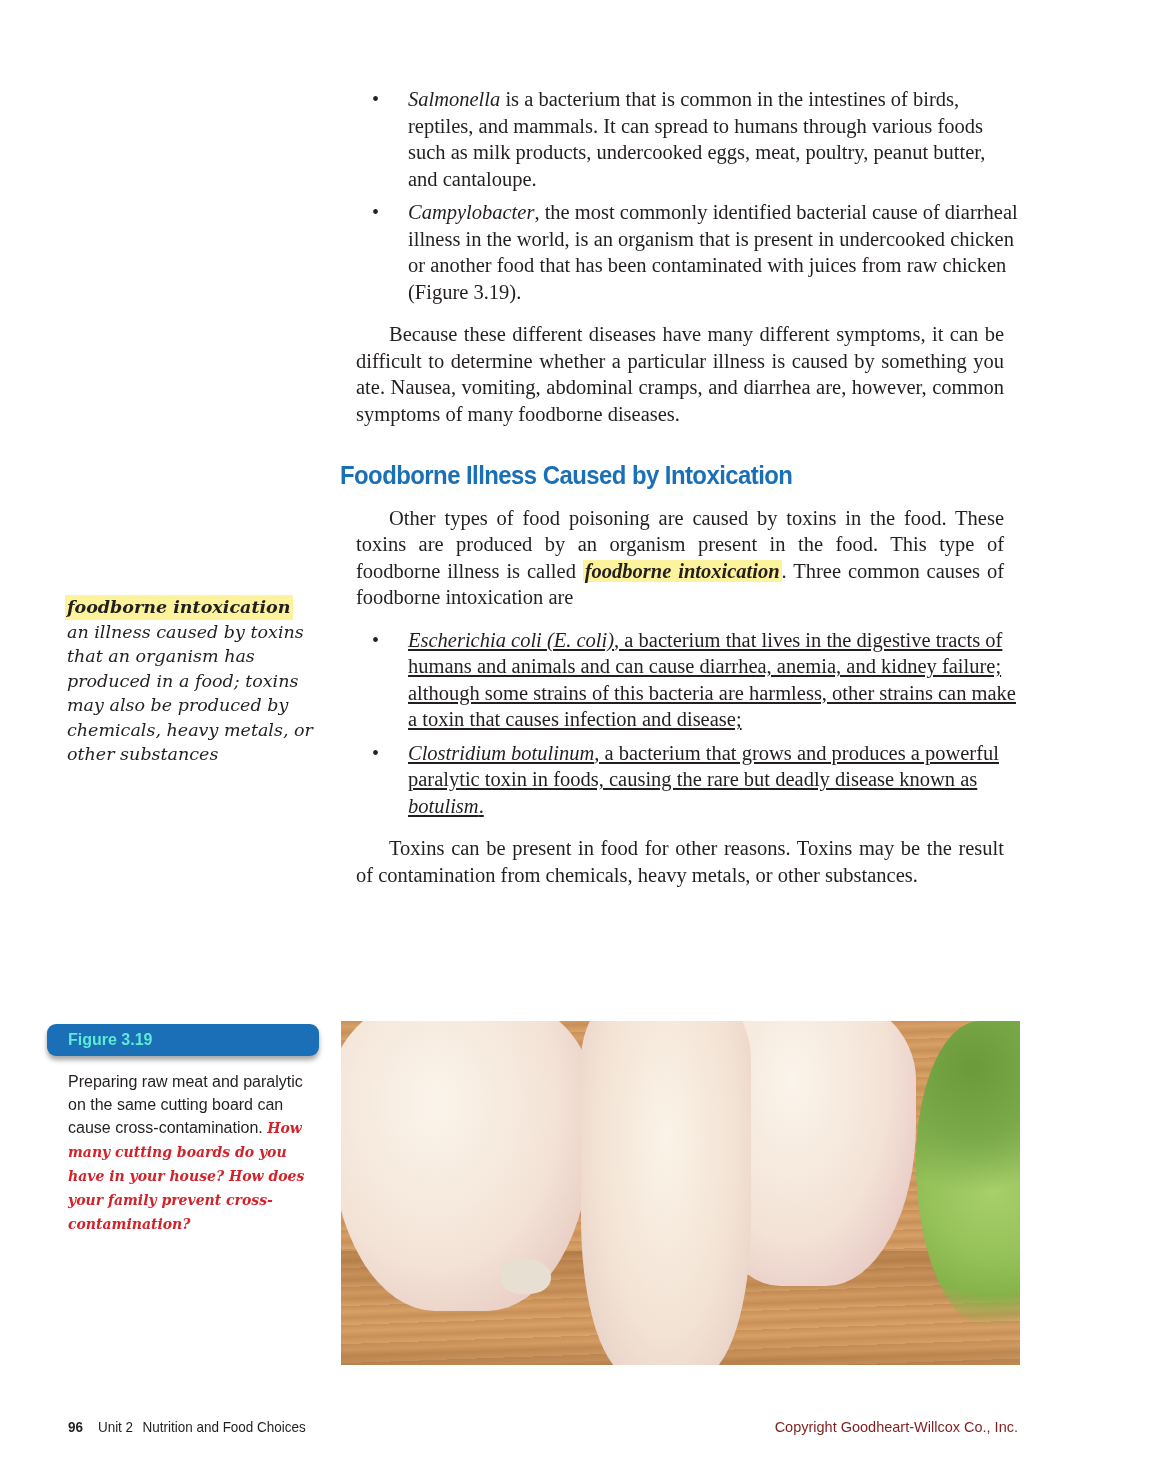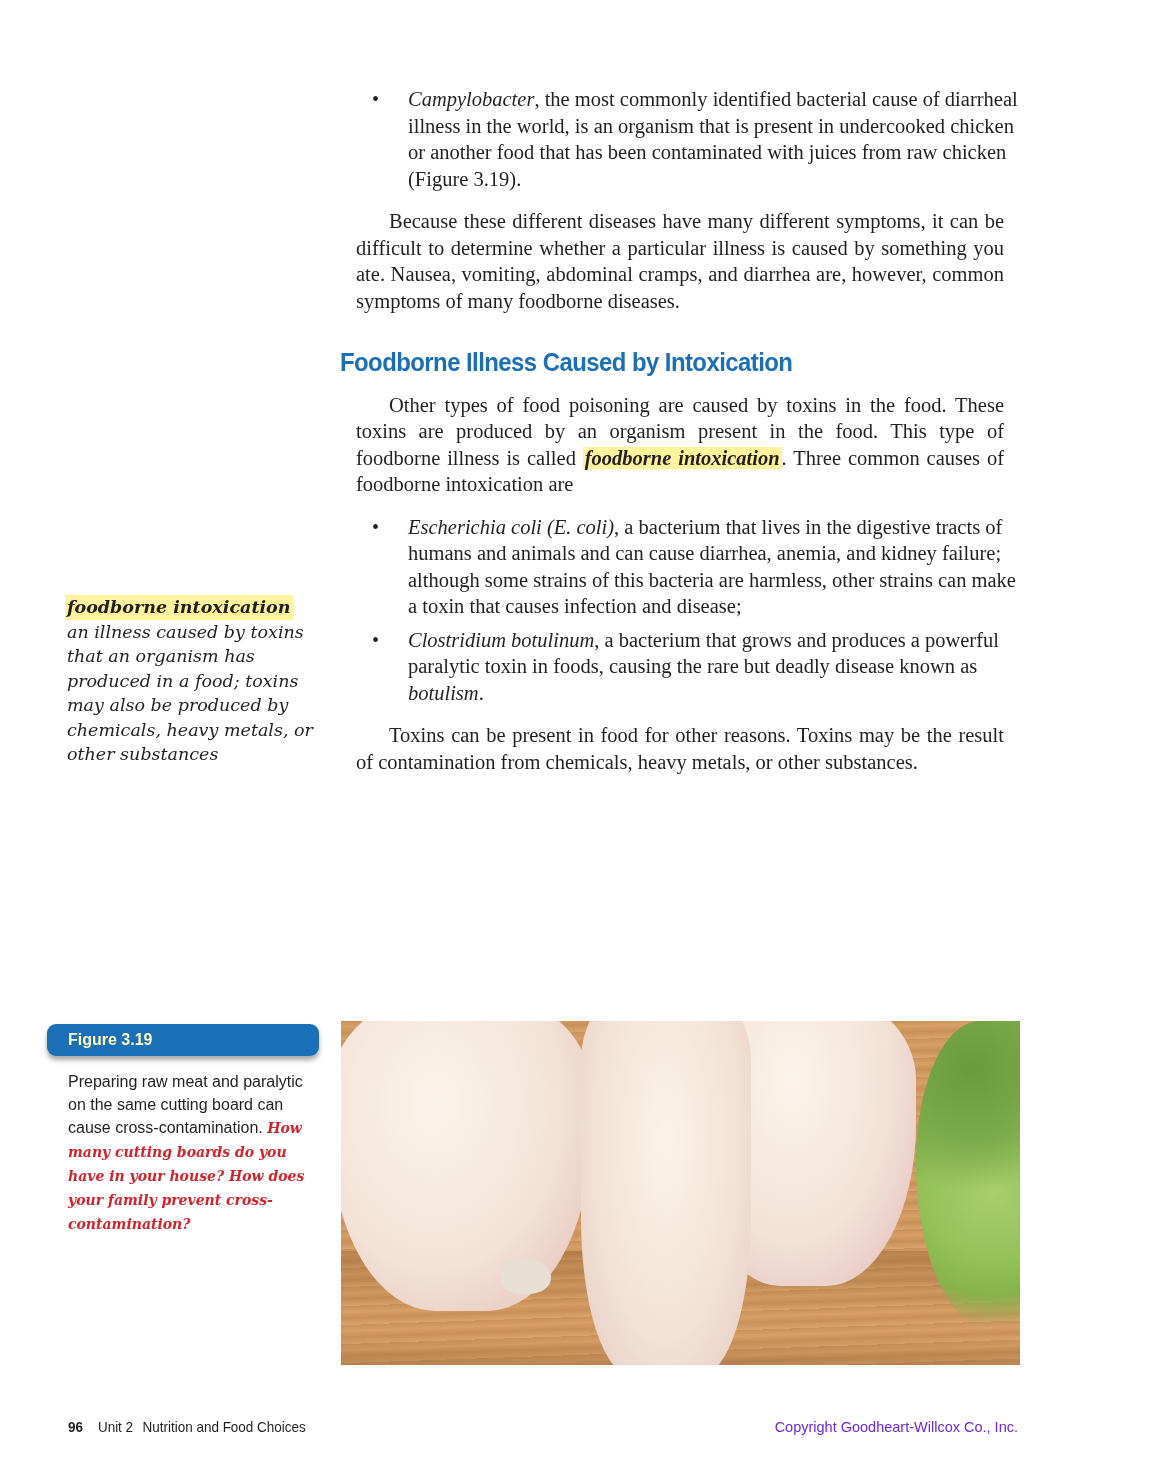--- a/index.html
+++ b/index.html
@@ -35,21 +35,21 @@
   }
   .margin-def .term {
     display: inline-block; background: #fdf39c; font-weight: bold;
     padding: 0 2px; margin-left: -2px;
   }
   .fig-tab {
     position: absolute; left: 47px; top: 1024px; width: 272px; height: 32px;
     background: #1a6fb6; border-radius: 9px;
     box-shadow: 0 4px 5px rgba(0,0,0,0.35);
     font-family: "Liberation Sans", sans-serif; font-weight: bold; font-size: 16px;
-    color: #fef9c3; line-height: 32px; padding-left: 21px; box-sizing: border-box;
+    color: #5eead4; line-height: 32px; padding-left: 21px; box-sizing: border-box;
   }
   .fig-caption {
     position: absolute; left: 68px; top: 1070px; width: 240px;
     font-family: "Liberation Sans", sans-serif; font-size: 16px; line-height: 23px;
     color: #231f20;
   }
   .fig-caption .q {
     font-family: "DejaVu Serif", serif; font-style: italic; font-weight: bold;
     color: #d2232a; font-size: 14px;
   }
@@ -91,37 +91,38 @@
   }
   .footer {
     position: absolute; left: 68px; top: 1419px; width: 952px;
     font-family: "Liberation Sans", sans-serif; font-size: 14.5px; color: #231f20;
     transform: scaleX(0.93); transform-origin: left;
   }
   .footer .pg { font-weight: bold; margin-right: 16px; }
   .footer .unit { margin-right: 10px; }
   .copyright {
     position: absolute; right: 138px; top: 1419px;
-    font-family: "Liberation Sans", sans-serif; font-size: 14.5px; color: #6d28d9;
+    font-family: "Liberation Sans", sans-serif; font-size: 14.5px; color: #7f1d1d;
   }
 </style>
 </head>
 <body>
 
 <div class="main">
   <ul class="bullets">
+    <li><em>Salmonella</em><span> is a bacterium that is common in the intestines of birds, reptiles, and mammals. It can spread to humans through various foods such as milk products, undercooked eggs, meat, poultry, peanut butter, and cantaloupe.</span></li>
     <li><em>Campylobacter</em><span>, the most commonly identified bacterial cause of diarrheal illness in the world, is an organism that is present in undercooked chicken or another food that has been contaminated with juices from raw chicken (Figure 3.19).</span></li>
   </ul>
   <p class="para">Because these different diseases have many different symptoms, it can be difficult to determine whether a particular illness is caused by something you ate. Nausea, vomiting, abdominal cramps, and diarrhea are, however, common symptoms of many foodborne diseases.</p>
 
   <div class="heading">Foodborne Illness Caused by Intoxication</div>
 
   <p class="para"><span>Other types of food poisoning are caused by toxins in the food. These toxins are produced by an organism present in the food. This type of foodborne illness is called </span><span class="term-hl">foodborne intoxication</span><span>. Three common causes of foodborne intoxication are</span></p>
 
-  <ul class="bullets" style="margin-top:8px;">
+  <ul class="bullets" style="margin-top:8px;text-decoration:underline;">
     <li><em>Escherichia coli (E. coli)</em><span>, a bacterium that lives in the digestive tracts of humans and animals and can cause diarrhea, anemia, and kidney failure; although some strains of this bacteria are harmless, other strains can make a toxin that causes infection and disease;</span></li>
     <li><em>Clostridium botulinum</em><span>, a bacterium that grows and produces a powerful paralytic toxin in foods, causing the rare but deadly disease known as </span><em>botulism</em><span>.</span></li>
   </ul>
   <p class="para">Toxins can be present in food for other reasons. Toxins may be the result of contamination from chemicals, heavy metals, or other substances.</p>
 </div>
 
 <div class="margin-def">
   <span class="term">foodborne intoxication</span><br>
   <span>an illness caused by toxins that an organism has produced in a food; toxins may also be produced by chemicals, heavy metals, or other substances</span>
 </div>

